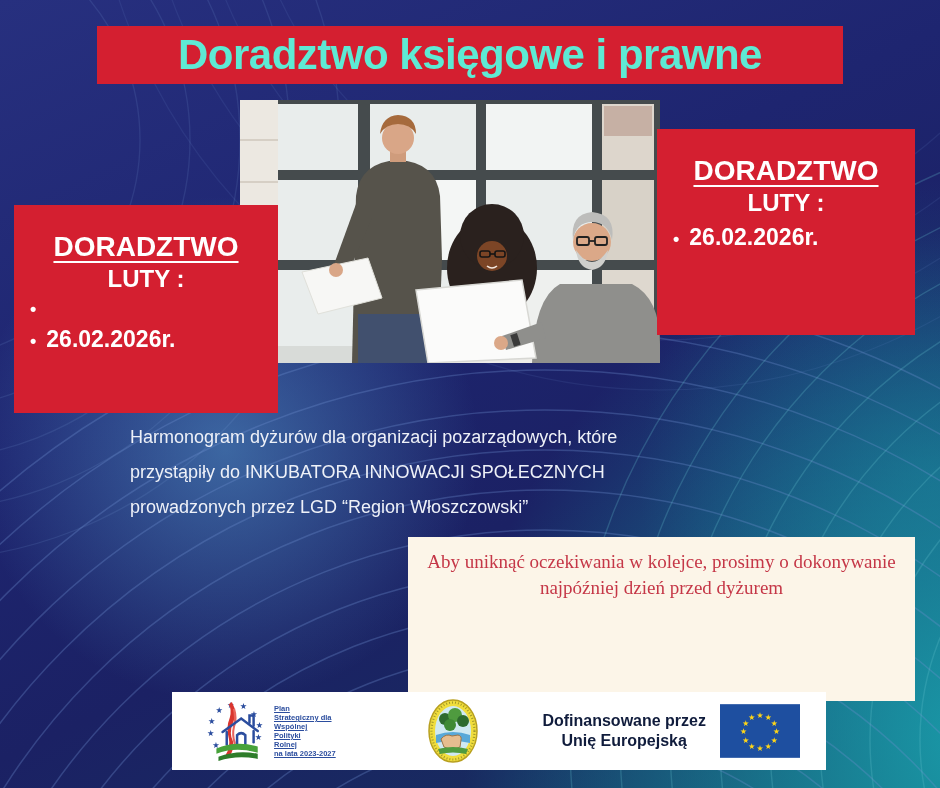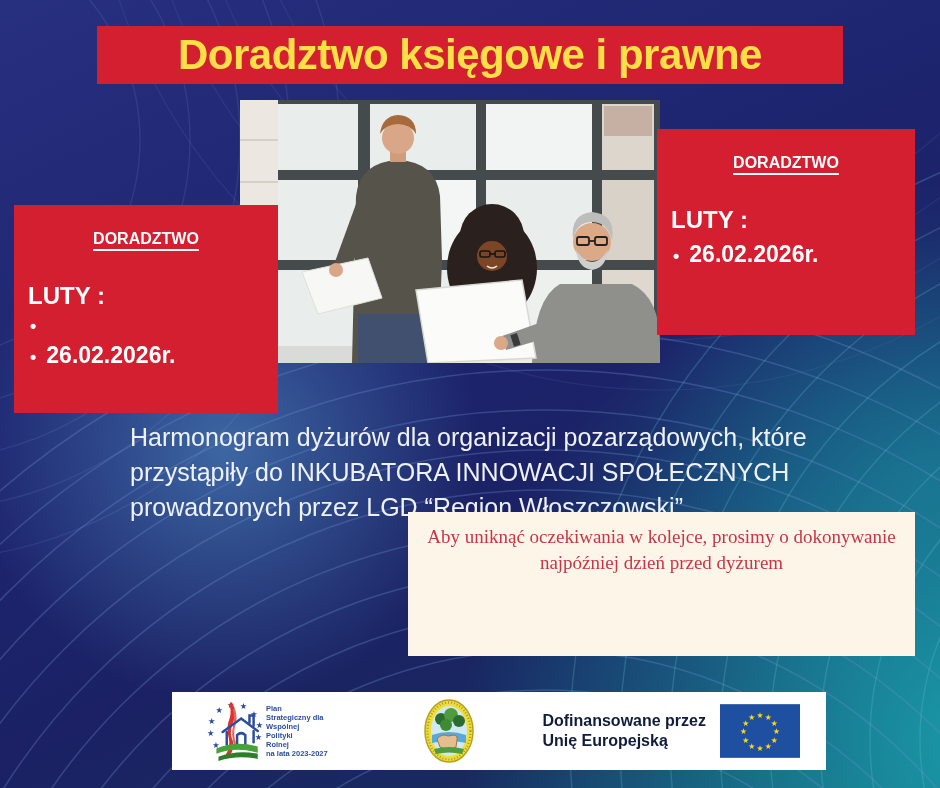--- a/index.html
+++ b/index.html
@@ -10,47 +10,47 @@
       radial-gradient(circle at 24% 57%, rgba(86,158,206,0.55), rgba(86,158,206,0) 30%),
       radial-gradient(circle at 104% 94%, rgba(26,158,172,0.95), rgba(26,158,172,0) 42%),
       radial-gradient(circle at 99% 60%, rgba(24,138,156,0.45), rgba(24,138,156,0) 28%),
       linear-gradient(155deg,#27307f 0%,#1e2570 38%,#1b2164 62%,#182a60 82%,#15455f 100%);
   }
   .bg-swirls{position:absolute;left:0;top:0;width:940px;height:788px;}
   .banner{
     position:absolute;left:97px;top:26px;width:746px;height:58px;
     background:#d41f30;display:flex;align-items:center;justify-content:center;
   }
-  .banner span{color:#fde047;font-size:42px;font-weight:bold;letter-spacing:-0.5px;white-space:nowrap;}
+  .banner span{color:#5eead4;font-size:42px;font-weight:bold;letter-spacing:-0.5px;white-space:nowrap;}
   .photo{position:absolute;left:240px;top:100px;width:420px;height:263px;display:block;}
   .red-box{position:absolute;background:#d41f30;color:#fff;box-sizing:border-box;padding:24px 14px 0 14px;}
   .left-box{left:14px;top:205px;width:264px;height:208px;}
   .right-box{left:657px;top:129px;width:258px;height:206px;}
-  .box-title{text-align:center;font-size:16px;font-weight:bold;line-height:1.3;}
+  .box-title{text-align:center;font-size:28px;font-weight:bold;line-height:1.3;}
   .box-title .u{text-decoration:underline;text-decoration-thickness:2px;text-underline-offset:5px;}
-  .box-month{text-align:left;font-size:24px;font-weight:bold;margin-top:32px;}
+  .box-month{text-align:center;font-size:24px;font-weight:bold;}
   .box-dates{margin-top:4px;font-size:23px;font-weight:bold;line-height:1.4;}
   .date-row{display:flex;align-items:baseline;}
   .date-row .dot{font-size:18px;margin:0 10px 0 2px;}
-  .desc{position:absolute;left:130px;top:420px;width:720px;color:#eef1f8;font-size:25px;line-height:35px;}
+  .desc{position:absolute;left:130px;top:420px;width:720px;color:#eef1f8;font-size:18px;line-height:35px;}
   .location{position:absolute;left:15px;top:563px;width:400px;color:#f2f4fa;font-size:22px;line-height:31px;}
   .notice{
-    position:absolute;left:408px;top:512px;width:507px;height:144px;background:#fcf5e8;
+    position:absolute;left:408px;top:537px;width:507px;height:164px;background:#fcf5e8;
     color:#c53747;font-family:"Liberation Serif",serif;font-size:19px;line-height:26px;
     text-align:center;box-sizing:border-box;padding-top:12px;
   }
   .footer{
     position:absolute;left:172px;top:692px;width:654px;height:78px;background:#ffffff;
     display:flex;align-items:center;box-sizing:border-box;padding:0 26px 0 32px;justify-content:space-between;
   }
   .cap-group{display:flex;align-items:center;}
-  .cap-text{color:#2b4d9e;font-size:7.5px;line-height:9px;font-weight:bold;width:90px;}
+  .cap-text{margin-left:8px;color:#2b4d9e;font-size:7.5px;line-height:9px;font-weight:bold;width:90px;text-decoration:underline;}
   .cap-text .yrs{font-weight:bold;}
   .eu-group{display:flex;align-items:center;}
-  .eu-text{text-align:left;color:#101c3c;font-size:16px;font-weight:bold;line-height:20px;margin-right:14px;white-space:nowrap;}
+  .eu-text{text-align:center;color:#101c3c;font-size:16px;font-weight:bold;line-height:20px;margin-right:14px;white-space:nowrap;}
 </style>
 </head>
 <body>
 
 <div class="poster">
 
   <svg class="bg-swirls" viewBox="0 0 940 788" fill="none">
     <g stroke="#6e8fd0" stroke-width="1.5" opacity="0.32">
       <circle cx="545" cy="1130" r="400"></circle>
         <circle cx="545" cy="1130" r="440"></circle>

